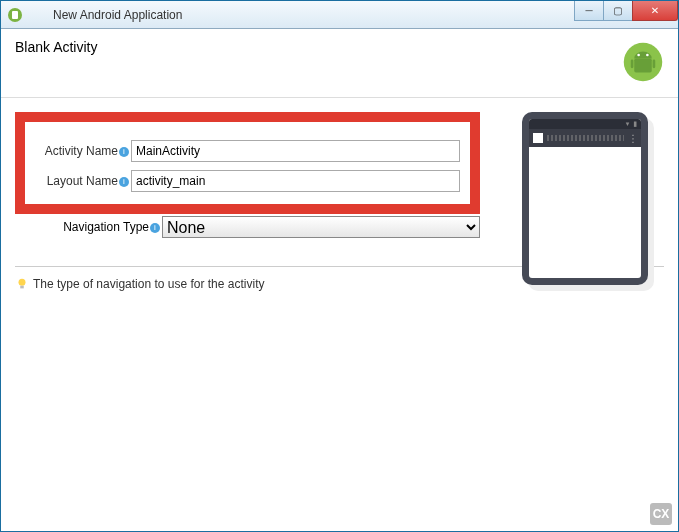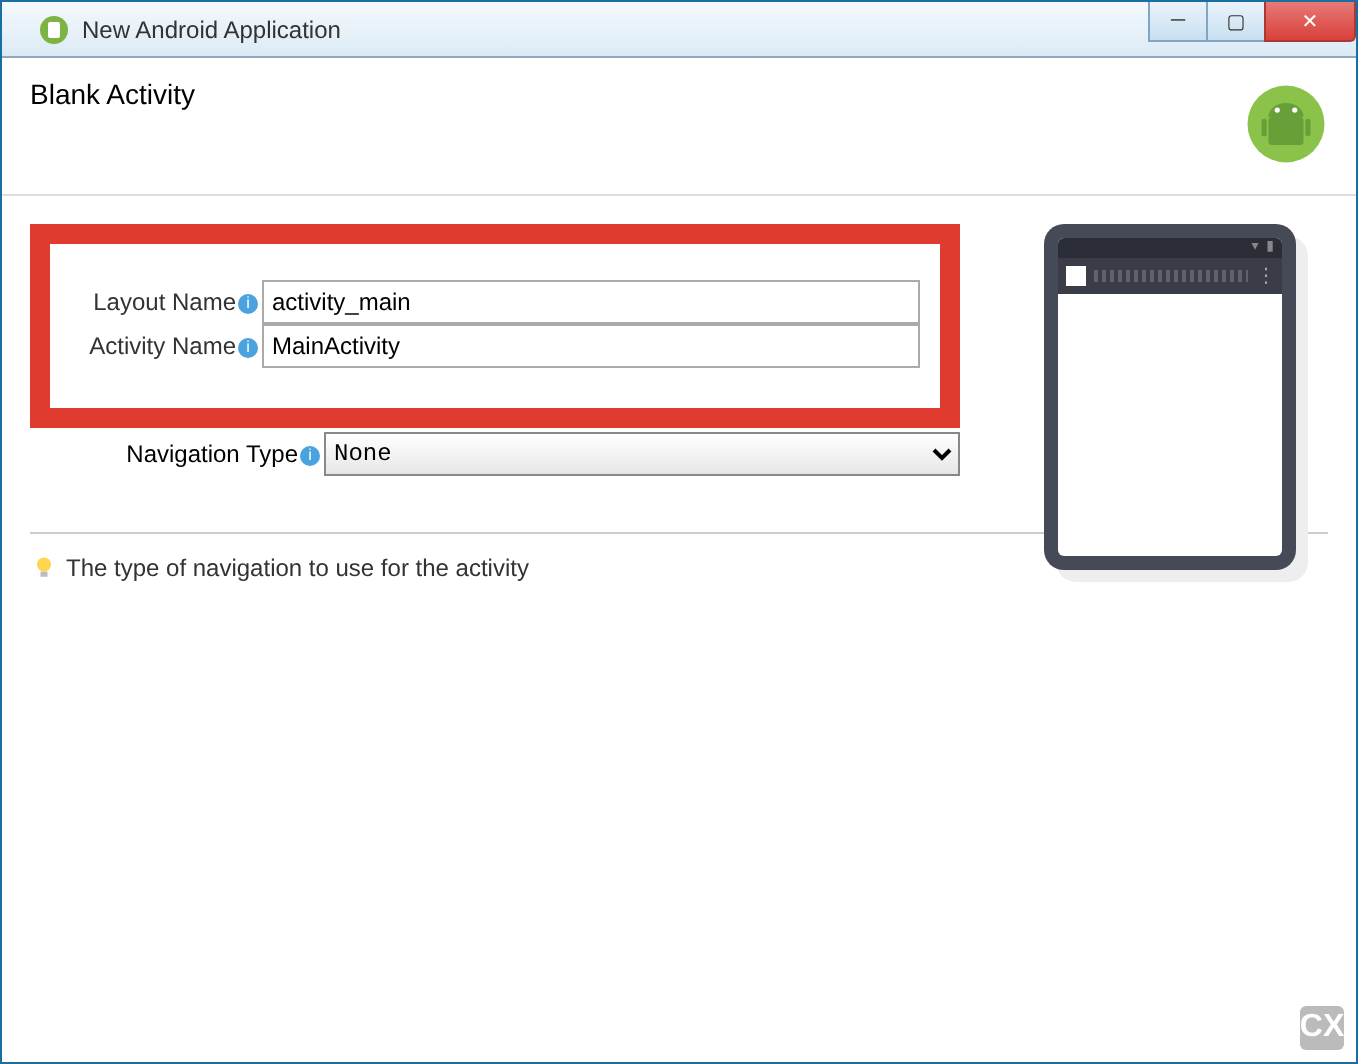--- a/index.html
+++ b/index.html
@@ -14,22 +14,23 @@
     overflow: hidden;
     border: 1px solid #1a6ea0;
   }
   
   .titlebar {
     height: 28px;
     background: linear-gradient(to bottom, #f4f9fd, #dceaf5);
     border-bottom: 1px solid #8faac0;
     display: flex;
     align-items: center;
-    padding-left: 18px;
+    padding-left: 6px;
     position: relative;
+    gap: 24px;
   }
   .titlebar .app-icon {
     width: 16px; height: 16px;
     margin-right: 6px;
   }
   .titlebar .title-text { color: #333; }
   .win-controls {
     position: absolute;
     right: 0; top: 0;
     display: flex;
@@ -132,22 +133,22 @@
   .nav-row label {
     flex: 0 0 106px;
     text-align: right;
     padding-right: 2px;
   }
   .nav-row select {
     flex: 1;
     height: 22px;
     border: 1px solid #888;
     background: linear-gradient(to bottom,#fff,#e6e6e6);
-    font-family: Liberation Mono, monospace;
-    font-size: 12px;
+    font-family: Liberation Sans, sans-serif;
+    font-size: 16px;
     max-width: 318px;
   }
   .annotation {
     color: #e03b2f;
     font-size: 15px;
     margin-top: 30px;
     margin-left: 270px;
     font-family: "Microsoft YaHei", sans-serif;
   }
   
@@ -243,21 +244,21 @@
     align-items: center;
     gap: 4px;
     font-family: "Microsoft YaHei", sans-serif;
   }
   .watermark .wm-logo {
     width: 22px; height: 22px;
     background: #bbb;
     border-radius: 3px;
     color:#fff;
     font-weight:bold;
-    font-size:16px;
+    font-size:12px;
     display:flex;
     align-items:center;
     justify-content:center;
   }
   .watermark .wm-sub { font-size:8px; color:#bbb; display:block; }
 </style>
 </head>
 <body>
 
 <div class="titlebar">
@@ -284,31 +285,31 @@
     <circle cx="19" cy="16" r="1.5" fill="#fff"></circle>
     <circle cx="29" cy="16" r="1.5" fill="#fff"></circle>
     <rect x="10" y="21" width="3" height="10" rx="1.5" fill="#689f38"></rect>
     <rect x="35" y="21" width="3" height="10" rx="1.5" fill="#689f38"></rect>
   </svg>
 </div>
 
 <div class="content">
   <div class="form-area">
     <div class="highlight-box">
+      <div class="form-row">
+        <label>
+          <span>Activity Name</span><span class="info-icon">i</span>
+        </label>
+        <input type="text" value="MainActivity" style="">
+      </div>
       <div class="form-row" style="margin-bottom:0;">
         <label>
           <span>Layout Name</span><span class="info-icon">i</span>
         </label>
         <input type="text" value="activity_main" style="">
-      </div>
-      <div class="form-row">
-        <label>
-          <span>Activity Name</span><span class="info-icon">i</span>
-        </label>
-        <input type="text" value="MainActivity" style="">
       </div>
     </div>
     <div class="nav-row">
       <label>
         <span>Navigation Type</span><span class="info-icon">i</span>
       </label>
       <select>
         <option>None</option>
       </select>
     </div>

